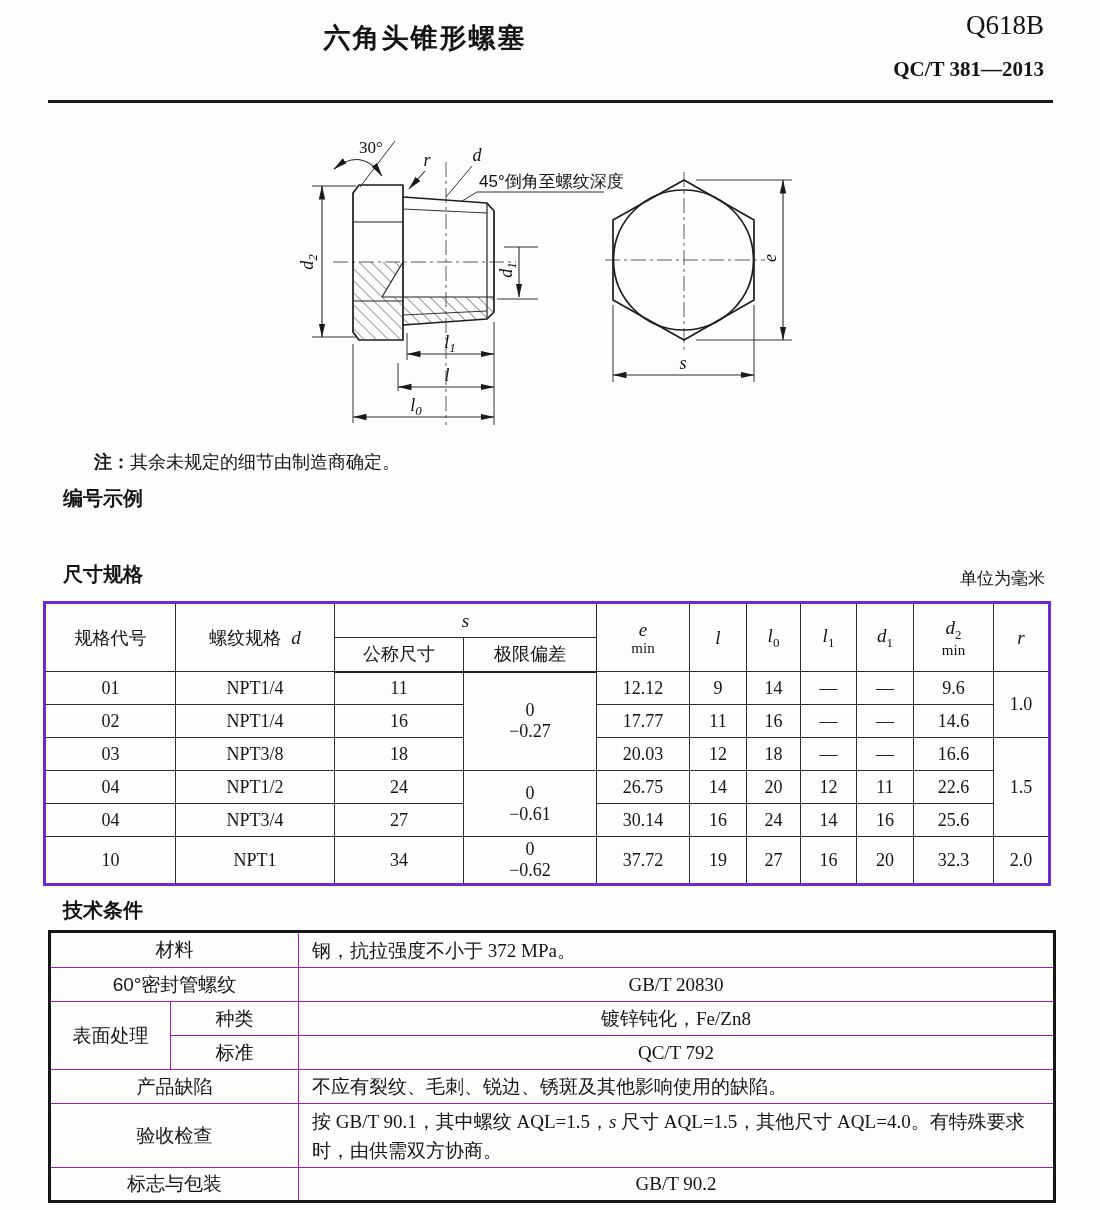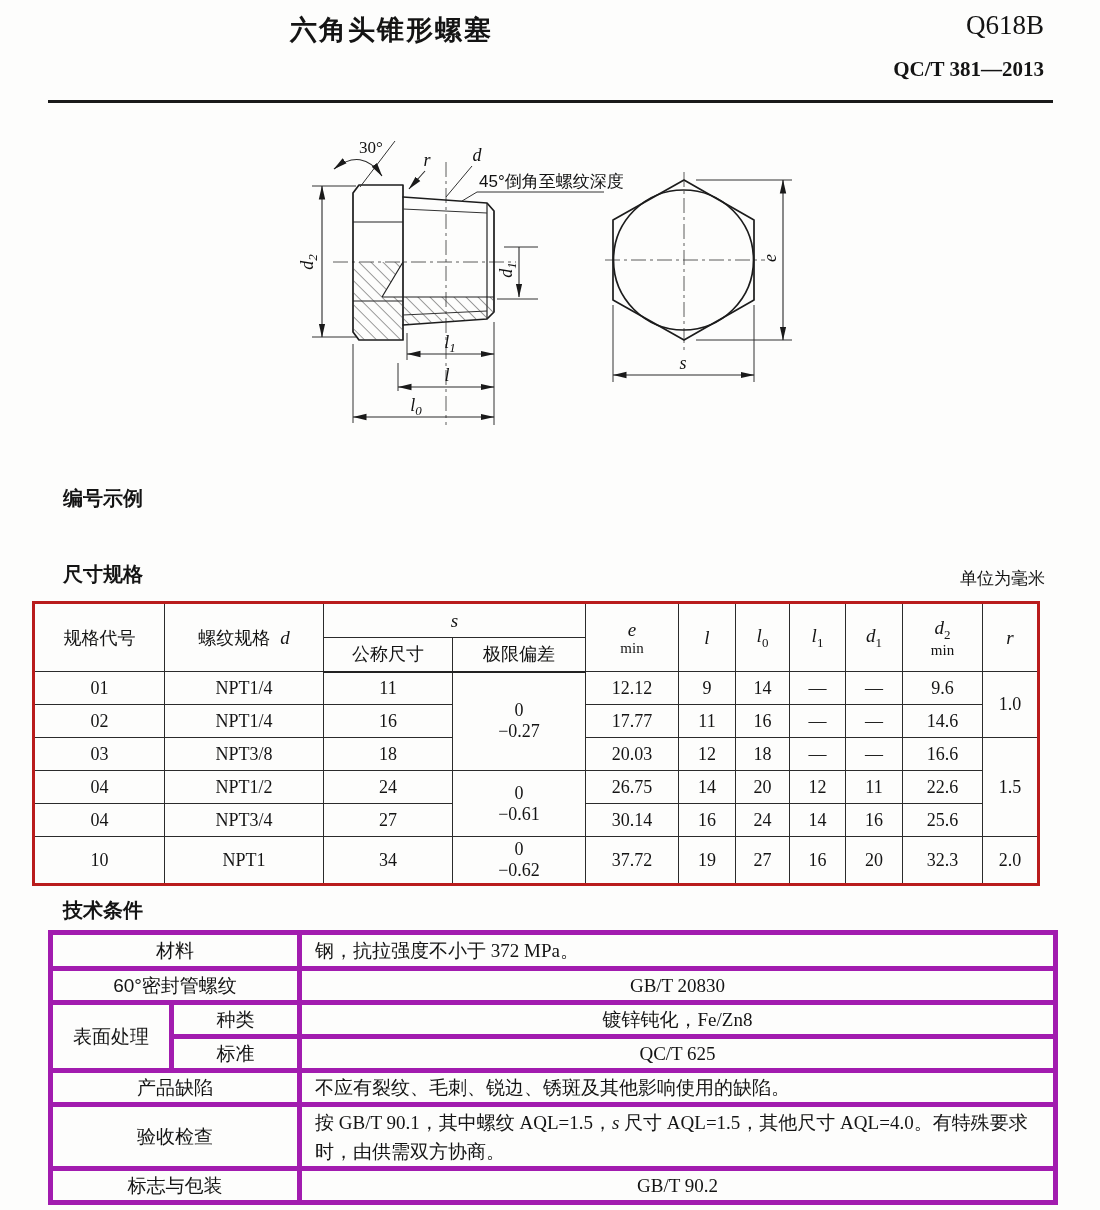--- a/index.html
+++ b/index.html
@@ -1,44 +1,44 @@
 <!DOCTYPE html>
 <html><head>
 <meta charset="utf-8">
 <style>
   html,body{margin:0;padding:0;background:#e8e8e8;}
   .page{position:relative;width:1100px;height:1210px;background:#fdfdfc;color:#141414;
         font-family:"Liberation Sans","DejaVu Sans",sans-serif;overflow:hidden;margin:0 auto;}
   .abs{position:absolute;}
   .serif{font-family:"Liberation Serif","DejaVu Serif",serif;}
-  .title{left:290px;top:12px;width:270px;font-size:27px;font-weight:bold;letter-spacing:2px;}
+  .title{left:290px;top:20px;width:270px;text-align:center;font-size:27px;font-weight:bold;letter-spacing:2px;}
   .code{right:56px;top:10px;font-size:27px;}
   .std{right:56px;top:57px;font-size:21px;font-weight:bold;}
   .hrule{left:48px;top:100px;width:1005px;height:3px;background:#1a1a1a;}
   .note{left:94px;top:450px;font-size:18px;}
   .note b{font-weight:bold;}
   .h-sec{font-size:20px;font-weight:bold;text-align:right;}
   .numbering-h{left:63px;top:485px;}
   .example{left:107px;top:527px;font-size:19px;}
   .spec-h{left:63px;top:561px;}
   .unit{right:55px;top:567px;font-size:17px;}
   .tech-h{left:63px;top:897px;}
   .vi{font-family:"Liberation Serif","DejaVu Serif",serif;font-style:italic;font-size:19px;}
   sub{font-size:13px;}
   
   table{border-collapse:collapse;table-layout:fixed;}
-  .spec-table{left:32px;top:601px;width:1005px;border:3px solid #b91c1c;}
+  .spec-table{left:43px;top:601px;width:1005px;border:3px solid #6d28d9;}
   .spec-table th,.spec-table td{border:1px solid #2b2b2b;text-align:center;vertical-align:middle;padding:0;}
   .spec-table thead th{font-weight:normal;font-size:18px;}
   .spec-table thead tr:last-child th{border-bottom:2px solid #222;}
   .spec-table td{font-family:"Liberation Serif","DejaVu Serif",serif;font-size:18px;}
   .tol div{line-height:21px;}
   .min{font-family:"Liberation Serif","DejaVu Serif",serif;font-size:15px;line-height:15px;}
   .tech-table{left:48px;top:930px;width:1005px;border:3px solid #151515;}
-  .tech-table td{border:5px solid #a21caf;text-align:center;vertical-align:middle;font-size:19px;padding:0;}
+  .tech-table td{border:1px solid #a21caf;text-align:center;vertical-align:middle;font-size:19px;padding:0;}
   .tech-table td.val{font-family:"Liberation Serif","DejaVu Serif",serif;}
   .tech-table td.vleft{text-align:left;padding-left:13px;padding-right:18px;line-height:29px;}
   
   .drawing{left:0;top:0;width:1100px;height:460px;}
   .edge{stroke:#1c1c1c;stroke-width:1.7;fill:none;stroke-linejoin:round;stroke-linecap:round;}
   .med{stroke:#222;stroke-width:1.2;fill:none;}
   .thin{stroke:#333;stroke-width:1;fill:none;}
   .dim{stroke:#2a2a2a;stroke-width:1.1;fill:none;}
   .cl{stroke:#4a4a4a;stroke-width:0.9;fill:none;stroke-dasharray:15 4 3 4;}
   text.lbl{font-family:"Liberation Serif","DejaVu Serif",serif;font-style:italic;font-size:18px;fill:#111;}
@@ -113,20 +113,23 @@
 
     <path class="thin" d="M696,180 H792 M696,340 H792"></path>
     <line class="dim" x1="783" y1="180" x2="783" y2="340" marker-start="url(#arw)" marker-end="url(#arw)"></line>
     <text class="lbl" transform="translate(776,258) rotate(-90)" text-anchor="middle">e</text>
 
     <path class="thin" d="M613,305 V382 M754,305 V382"></path>
     <line class="dim" x1="613" y1="375" x2="754" y2="375" marker-start="url(#arw)" marker-end="url(#arw)"></line>
     <text class="lbl" x="683" y="369" text-anchor="middle">s</text>
   </svg>
 
+  <div class="abs note">
+    <b>注：</b><span>其余未规定的细节由制造商确定。</span>
+  </div>
 
   <div class="abs h-sec numbering-h">编号示例</div>
 
   <div class="abs h-sec spec-h">尺寸规格</div>
   <div class="abs unit">单位为毫米</div>
 
   <table class="abs spec-table">
     <colgroup>
       <col style="width:131px">
         <col style="width:159px">
@@ -266,21 +269,21 @@
         <td colspan="2">60°密封管螺纹</td>
         <td class="val">GB/T 20830</td>
       </tr>
       <tr style="height:34px">
         <td rowspan="2">表面处理</td>
         <td>种类</td>
         <td class="val">镀锌钝化，Fe/Zn8</td>
       </tr>
       <tr style="height:34px">
         <td>标准</td>
-        <td class="val">QC/T 625</td>
+        <td class="val">QC/T 792</td>
       </tr>
       <tr style="height:34px">
         <td colspan="2">产品缺陷</td>
         <td class="val vleft">不应有裂纹、毛刺、锐边、锈斑及其他影响使用的缺陷。</td>
       </tr>
       <tr style="height:64px">
         <td colspan="2">验收检查</td>
         <td class="val vleft"><span>按 GB/T 90.1，其中螺纹 AQL=1.5，</span><span class="vi">s</span><span> 尺寸 AQL=1.5，其他尺寸 AQL=4.0。有特殊要求时，由供需双方协商。</span></td>
       </tr>
       <tr style="height:34px">

